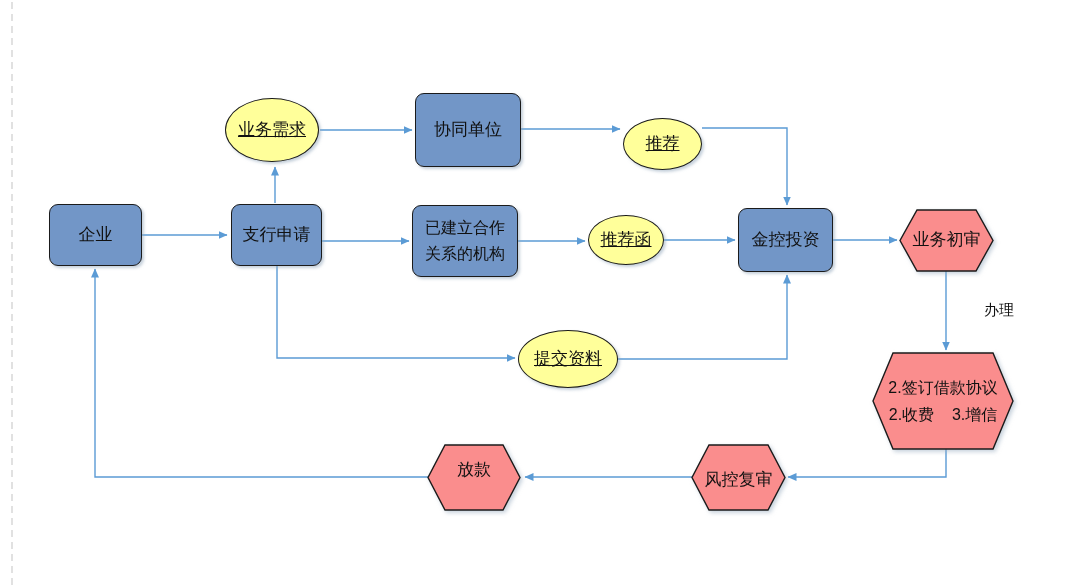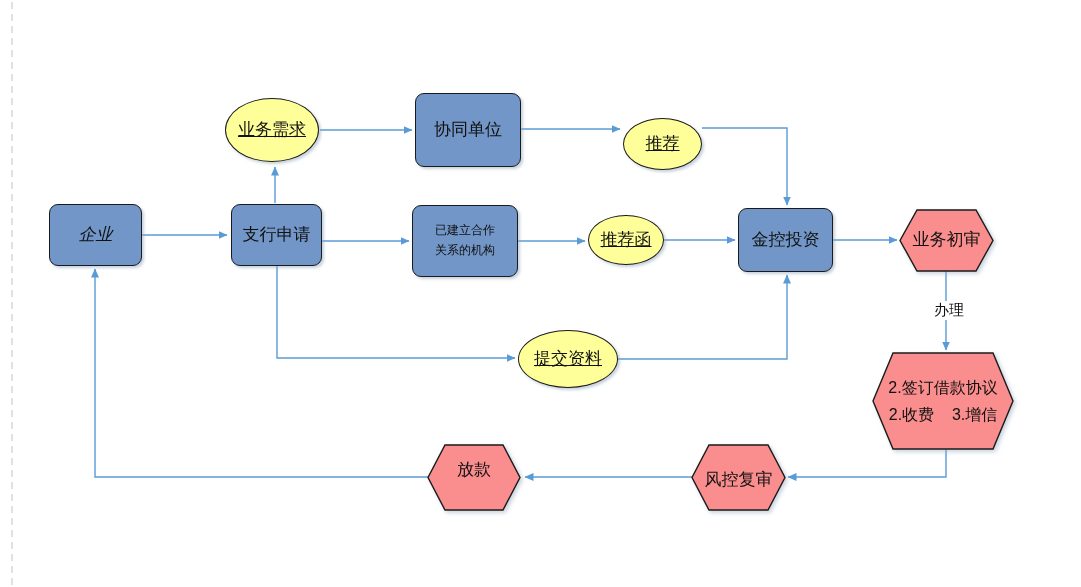--- a/index.html
+++ b/index.html
@@ -18,21 +18,21 @@
   .node{position:absolute;display:flex;align-items:center;justify-content:center;
         text-align:center;font-size:17px;line-height:1.45;box-sizing:border-box;}
   .rectnode{background:var(--process-fill);border:1.4px solid var(--shape-border);
         border-radius:9px;box-shadow:2px 2px 3px rgba(150,170,190,0.55);}
   .ellnode{background:var(--event-fill);border:1.4px solid var(--shape-border);
         border-radius:50%;box-shadow:2px 2px 3px rgba(150,170,190,0.55);text-decoration:underline;}
   .hexnode{background:transparent;}
   .hexnode svg{position:absolute;left:0;top:0;overflow:visible;
         filter:drop-shadow(2px 2px 2px rgba(150,170,190,0.55));}
   .hexnode .lbl{position:relative;z-index:2;}
-  .two-line{font-size:12px;line-height:1.65;}
+  .two-line{font-size:16px;line-height:1.65;}
   .hex-big{font-size:16px;line-height:1.7;}
   .pre{white-space:pre;}
   .edge-label{position:absolute;background:#FFFFFF;font-size:15px;
         padding:0 3px;text-align:center;z-index:3;}
   .lbl{display:block;}
 </style>
 </head>
 <body>
 
 <div class="canvas">
@@ -56,21 +56,21 @@
     <polyline points="664,240 735,240" fill="none" stroke="#5B9BD5" stroke-width="1.4" marker-end="url(#arrow)"></polyline>
     <polyline points="277,266 277,358 515,358" fill="none" stroke="#5B9BD5" stroke-width="1.4" marker-end="url(#arrow)"></polyline>
     <polyline points="618,359 787,359 787,275" fill="none" stroke="#5B9BD5" stroke-width="1.4" marker-end="url(#arrow)"></polyline>
     <polyline points="833,240 897,240" fill="none" stroke="#5B9BD5" stroke-width="1.4" marker-end="url(#arrow)"></polyline>
     <polyline points="946,271 946,350" fill="none" stroke="#5B9BD5" stroke-width="1.4" marker-end="url(#arrow)"></polyline>
     <polyline points="946,449 946,477 788,477" fill="none" stroke="#5B9BD5" stroke-width="1.4" marker-end="url(#arrow)"></polyline>
     <polyline points="692,477 525,477" fill="none" stroke="#5B9BD5" stroke-width="1.4" marker-end="url(#arrow)"></polyline>
     <polyline points="428,477 95,477 95,269" fill="none" stroke="#5B9BD5" stroke-width="1.4" marker-end="url(#arrow)"></polyline>
   </svg>
 
-  <div class="node rectnode" style="left:49px;top:204px;width:93px;height:62px;font-style:italic;">
+  <div class="node rectnode" style="left:49px;top:204px;width:93px;height:62px;">
     <span class="lbl">企业</span>
   </div>
 
   <div class="node rectnode" style="left:231px;top:204px;width:91px;height:62px;">
     <span class="lbl">支行申请</span>
   </div>
 
   <div class="node rectnode" style="left:415px;top:93px;width:106px;height:74px;">
     <span class="lbl">协同单位</span>
   </div>
@@ -126,15 +126,15 @@
     <span class="lbl">风控复审</span>
   </div>
 
   <div class="node hexnode" style="left:428px;top:445px;width:92px;height:51px;">
     <svg width="92" height="65" viewBox="0 0 92 65">
       <polygon points="17,0 75,0 92,32.5 75,65 17,65 0,32.5" fill="#FA8D8D" stroke="#1B1B1B" stroke-width="1.4"></polygon>
     </svg>
     <span class="lbl">放款</span>
   </div>
 
-  <div class="edge-label" style="left:918px;top:301px;width:56px;">办理</div>
+  <div class="edge-label" style="left:968px;top:301px;width:56px;">办理</div>
 
 </div>
 
 </body></html>

